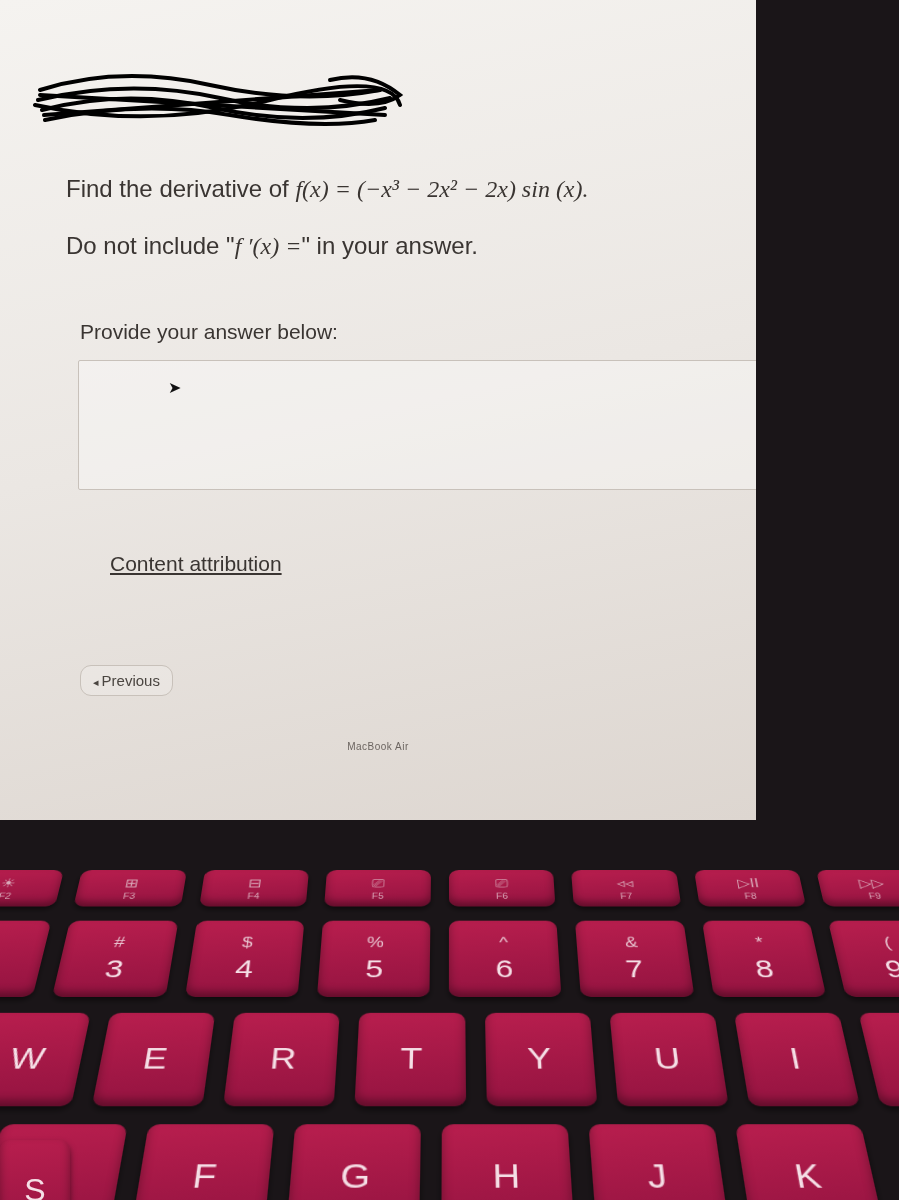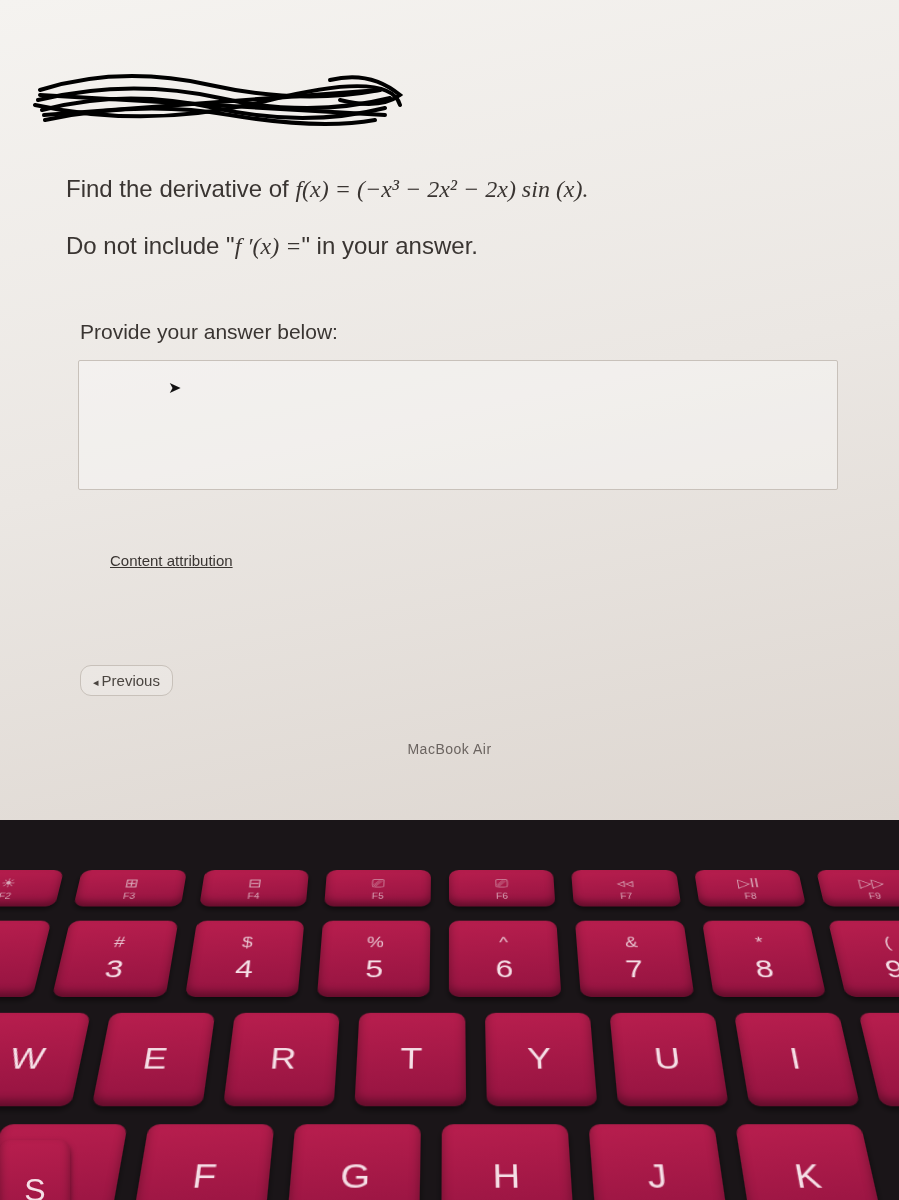--- a/index.html
+++ b/index.html
@@ -8,21 +8,21 @@
     height: 1200px;
     background: #1a1518;
     font-family: -apple-system, BlinkMacSystemFont, "Segoe UI", sans-serif;
     overflow: hidden;
     position: relative;
   }
   .screen-area {
     position: absolute;
     top: 0;
     left: 0;
-    width: 899px;
+    width: 756px;
     height: 820px;
     background: linear-gradient(168deg, #f5f3f0 0%, #ebe7e3 50%, #ddd6d0 100%);
     transform-origin: top left;
     padding: 30px 12px 0 30px;
     overflow: hidden;
   }
   .scribble {
     position: absolute;
     top: 60px;
     left: 30px;
@@ -65,42 +65,42 @@
     position: absolute;
     top: 378px;
     left: 168px;
     font-size: 16px;
     color: #111;
   }
   .content-attr {
     position: absolute;
     top: 552px;
     left: 110px;
-    font-size: 15px;
+    font-size: 21px;
     color: #3a3532;
     text-decoration: underline;
   }
   .prev-btn {
     position: absolute;
     top: 665px;
     left: 80px;
     font-size: 15px;
     color: #4a4540;
     background: rgba(255,255,255,0.2);
     border: 1px solid #c8c1ba;
     border-radius: 11px;
     padding: 6px 12px;
   }
   .prev-btn::before { content: "◂ "; font-size: 11px; }
   .bezel-label {
     position: absolute;
     top: 741px;
     left: 50%;
     transform: translateX(-50%);
-    font-size: 14px;
+    font-size: 10px;
     color: #6b6460;
     letter-spacing: 0.5px;
   }
   .keyboard {
     position: absolute;
     top: 870px;
     left: -20px;
     width: 940px;
     height: 340px;
     transform: perspective(1400px) rotateX(42deg);

